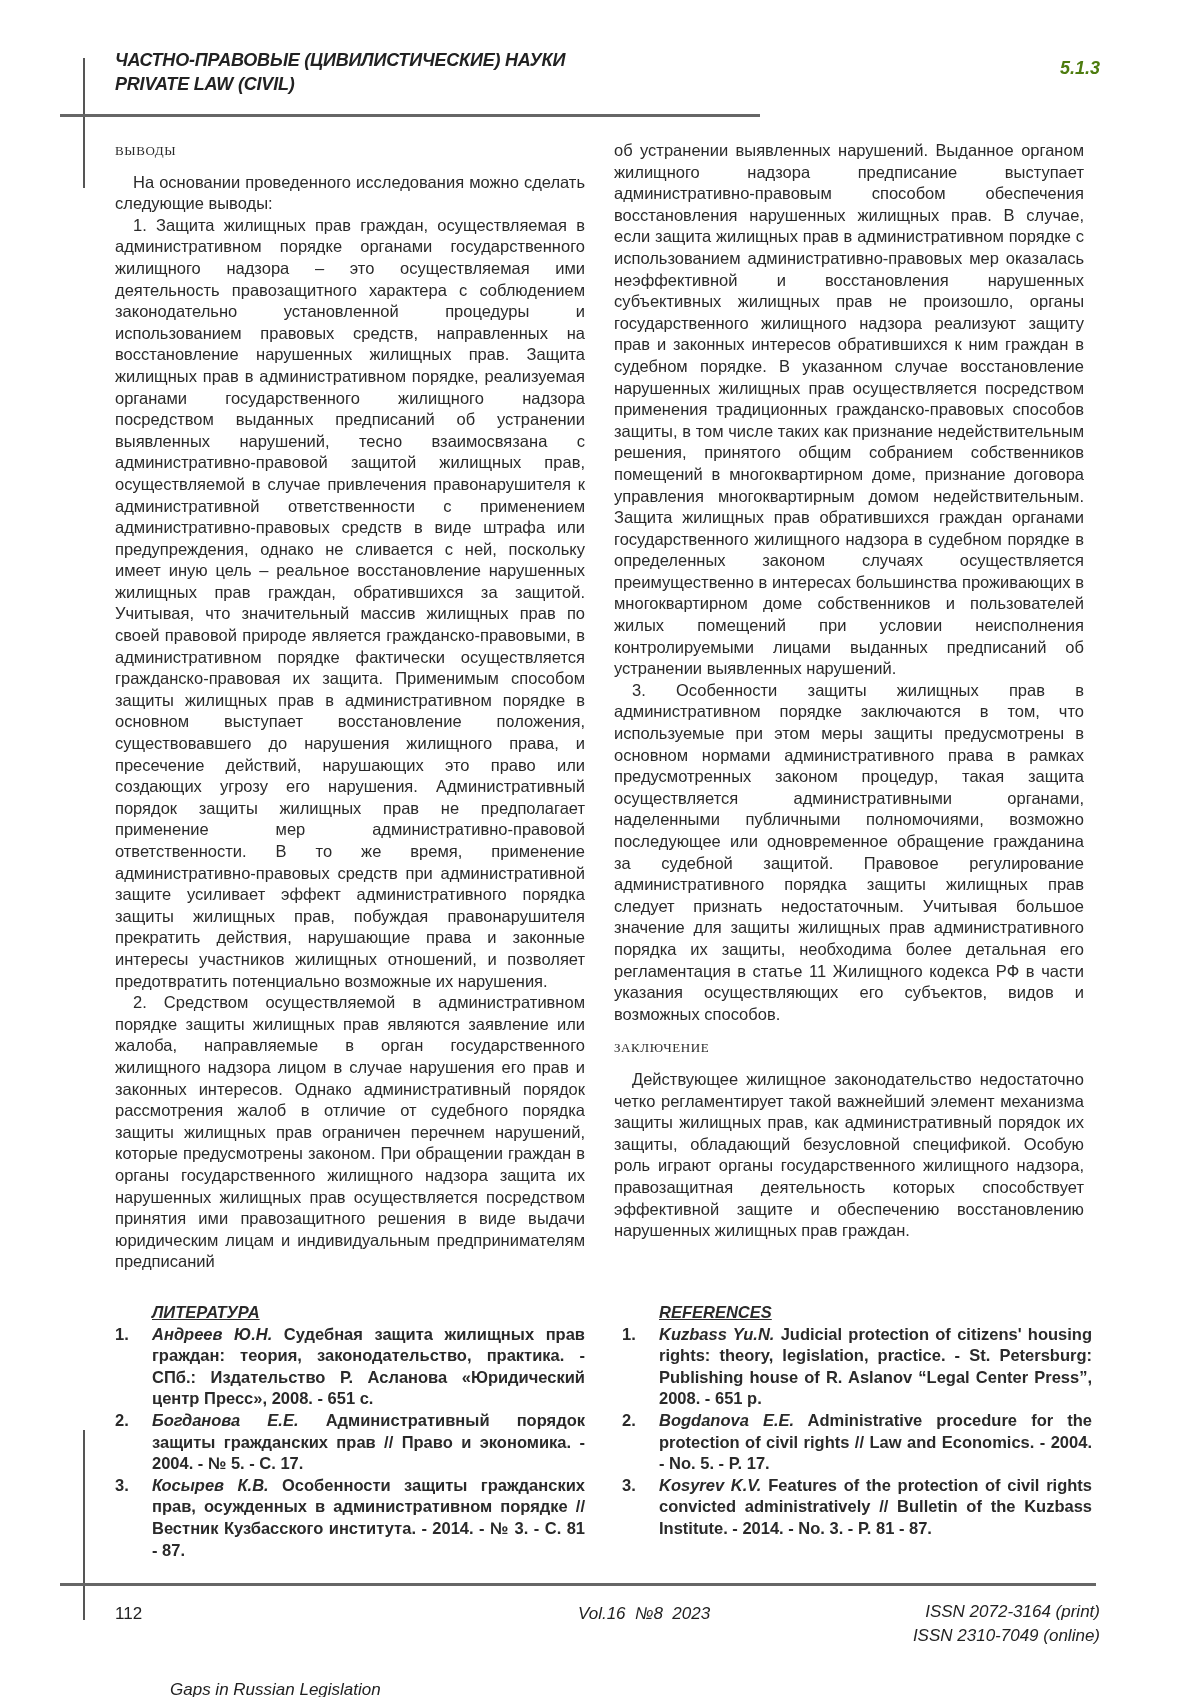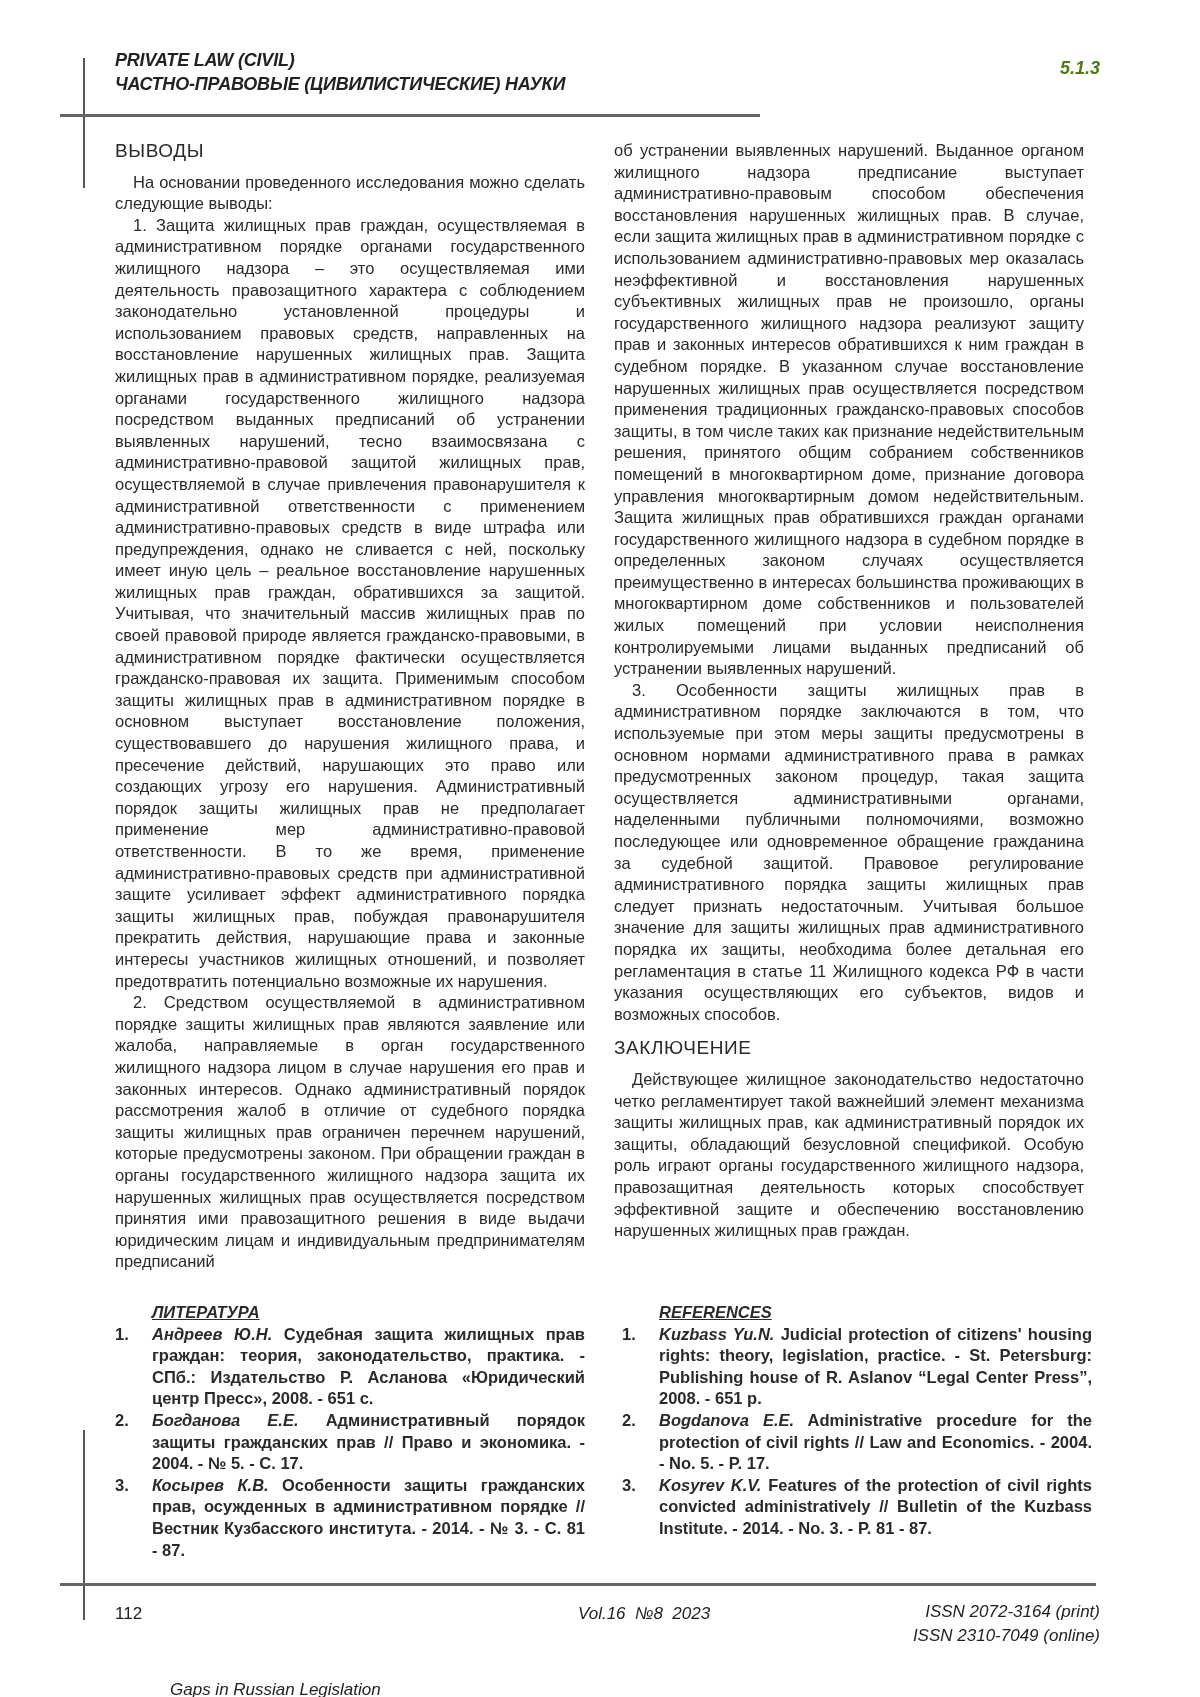--- a/index.html
+++ b/index.html
@@ -7,21 +7,21 @@
          font-family:"Liberation Sans", sans-serif; color:#2a2a2a; }
   .vline { position:absolute; background:#555; width:2px; }
   .hline { position:absolute; background:#666; height:3px; }
   .hdr { position:absolute; left:115px; top:48px; font-style:italic; font-weight:bold;
          font-size:18px; line-height:24px; color:#222; letter-spacing:-0.2px; }
   .hdr-code { position:absolute; right:100px; top:58px; font-style:italic; font-weight:bold;
               font-size:18px; color:#4d7c0f; }
   .col { position:absolute; width:470px; font-size:16.5px; line-height:21.6px; text-align:justify; }
   .col-left { left:115px; top:140px; }
   .col-right { left:614px; top:140px; }
-  .sect { font-size:19px; letter-spacing:0.6px; margin:0 0 10px 0; font-weight:normal; color:#2a2a2a; }
+  .sect { font-size:13px; letter-spacing:0.6px; margin:0 0 10px 0; font-weight:normal; color:#2a2a2a;font-family:Liberation Serif, serif; }
   .p { margin:0; text-indent:18px; }
   .refs { position:absolute; width:470px; font-size:16.5px; line-height:21.6px;font-weight:bold; }
   .refs-left { left:115px; top:1302px; }
   .refs-right { left:614px; top:1302px;margin-left:8px; }
   .refs-title { font-style:italic; text-decoration:underline; margin-left:37px; font-size:16.5px; }
   .ref { display:flex; text-align:justify; }
   .ref-num { width:37px; flex:0 0 37px; }
   .ref-body { flex:1; }
   .ref-author { font-style:italic; }
   .ftr { position:absolute; font-style:italic; font-size:17px; color:#222;text-align:right; }
@@ -32,22 +32,22 @@
 </style>
 </head>
 <body>
 
 <div class="vline" style="left:83px; top:58px; height:130px;"></div>
 <div class="hline" style="left:60px; top:114px; width:700px;"></div>
 <div class="vline" style="left:83px; top:1430px; height:190px;"></div>
 <div class="hline" style="left:60px; top:1583px; width:1036px;"></div>
 
 <div class="hdr">
+  <div>ЧАСТНО-ПРАВОВЫЕ (ЦИВИЛИСТИЧЕСКИЕ) НАУКИ</div>
   <div>PRIVATE LAW (CIVIL)</div>
-  <div>ЧАСТНО-ПРАВОВЫЕ (ЦИВИЛИСТИЧЕСКИЕ) НАУКИ</div>
 </div>
 <div class="hdr-code">5.1.3</div>
 
 <div class="col col-left">
   <h2 class="sect">ВЫВОДЫ</h2>
   <p class="p">На основании проведенного исследования можно сделать следующие выводы:</p>
   <p class="p">1. Защита жилищных прав граждан, осуществляемая в административном порядке органами государственного жилищного надзора – это осуществляемая ими деятельность правозащитного характера с соблюдением законодательно установленной процедуры и использованием правовых средств, направленных на восстановление нарушенных жилищных прав. Защита жилищных прав в административном порядке, реализуемая органами государственного жилищного надзора посредством выданных предписаний об устранении выявленных нарушений, тесно взаимосвязана с административно-правовой защитой жилищных прав, осуществляемой в случае привлечения правонарушителя к административной ответственности с применением административно-правовых средств в виде штрафа или предупреждения, однако не сливается с ней, поскольку имеет иную цель – реальное восстановление нарушенных жилищных прав граждан, обратившихся за защитой. Учитывая, что значительный массив жилищных прав по своей правовой природе является гражданско-правовыми, в административном порядке фактически осуществляется гражданско-правовая их защита. Применимым способом защиты жилищных прав в административном порядке в основном выступает восстановление положения, существовавшего до нарушения жилищного права, и пресечение действий, нарушающих это право или создающих угрозу его нарушения. Административный порядок защиты жилищных прав не предполагает применение мер административно-правовой ответственности. В то же время, применение административно-правовых средств при административной защите усиливает эффект административного порядка защиты жилищных прав, побуждая правонарушителя прекратить действия, нарушающие права и законные интересы участников жилищных отношений, и позволяет предотвратить потенциально возможные их нарушения.</p>
   <p class="p">2. Средством осуществляемой в административном порядке защиты жилищных прав являются заявление или жалоба, направляемые в орган государственного жилищного надзора лицом в случае нарушения его прав и законных интересов. Однако административный порядок рассмотрения жалоб в отличие от судебного порядка защиты жилищных прав ограничен перечнем нарушений, которые предусмотрены законом. При обращении граждан в органы государственного жилищного надзора защита их нарушенных жилищных прав осуществляется посредством принятия ими правозащитного решения в виде выдачи юридическим лицам и индивидуальным предпринимателям предписаний</p>
 </div>
 

